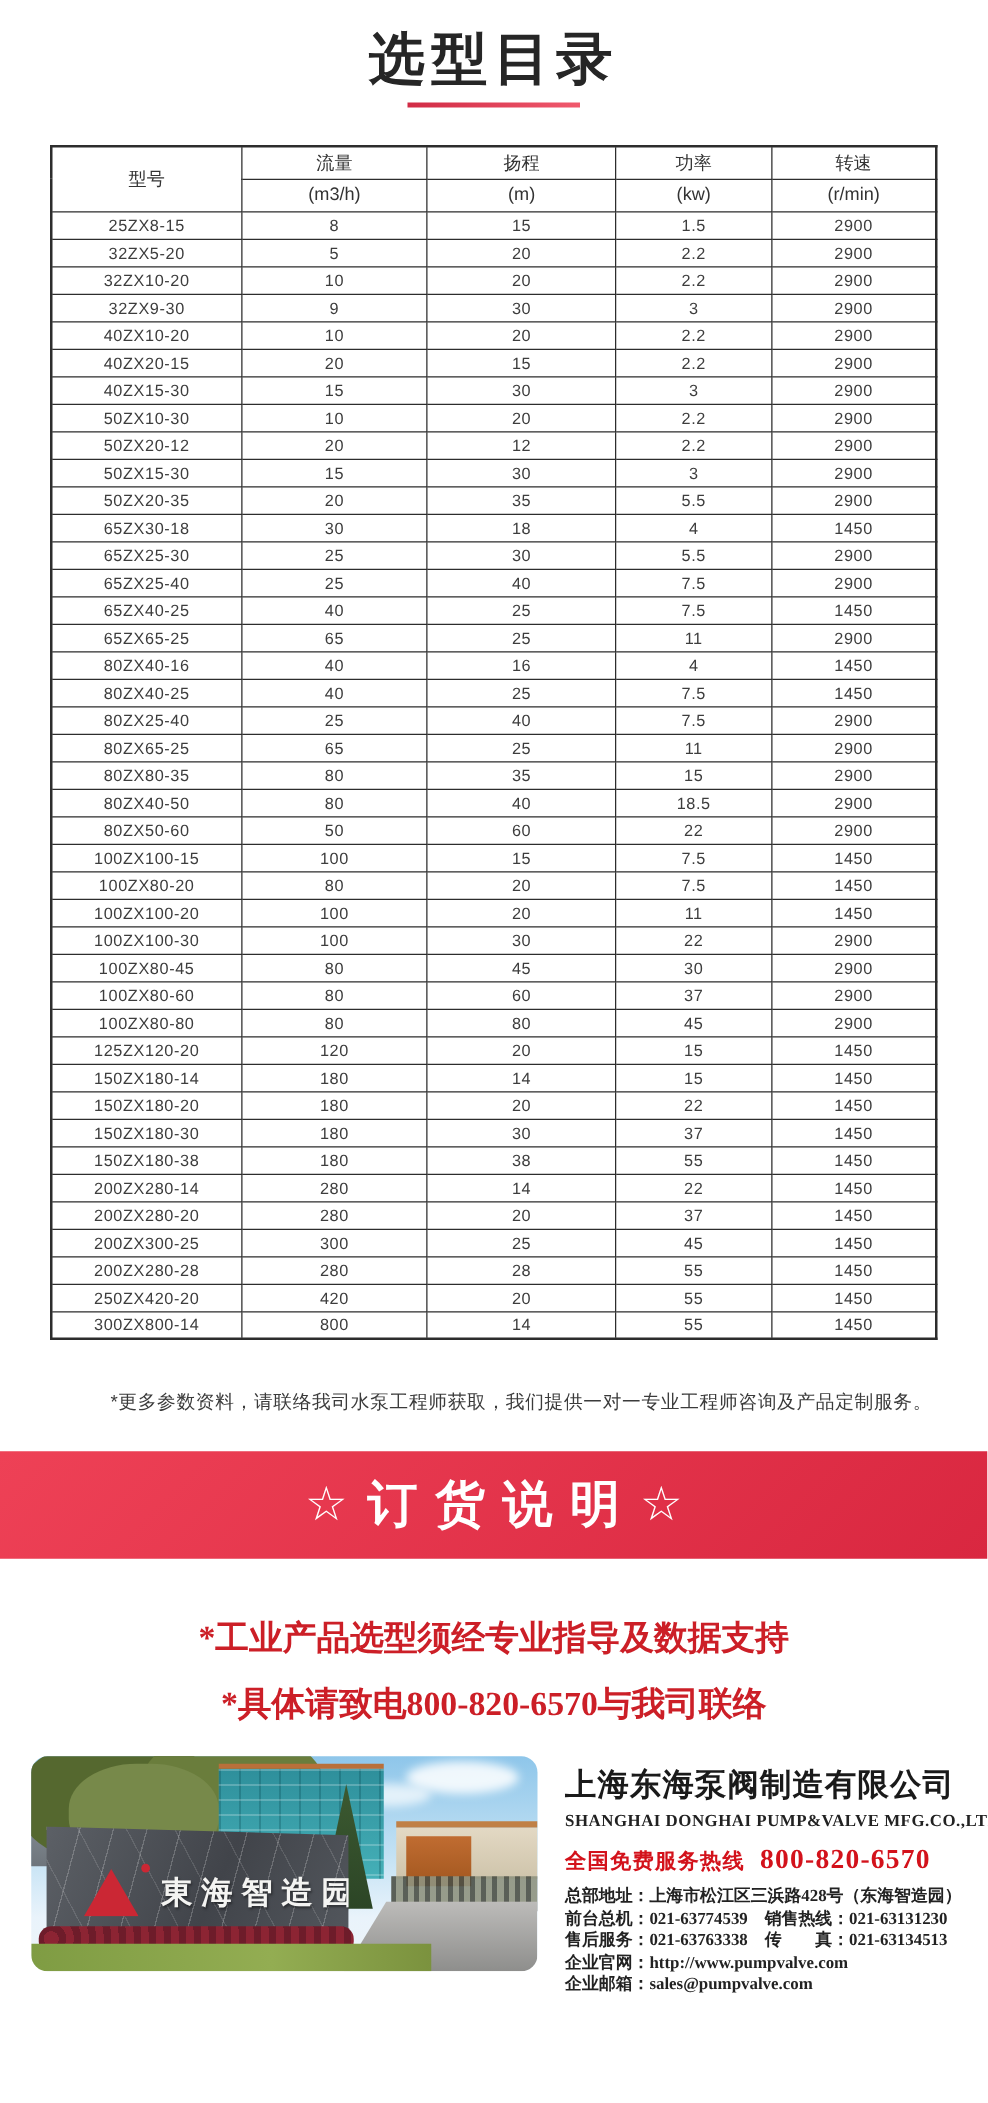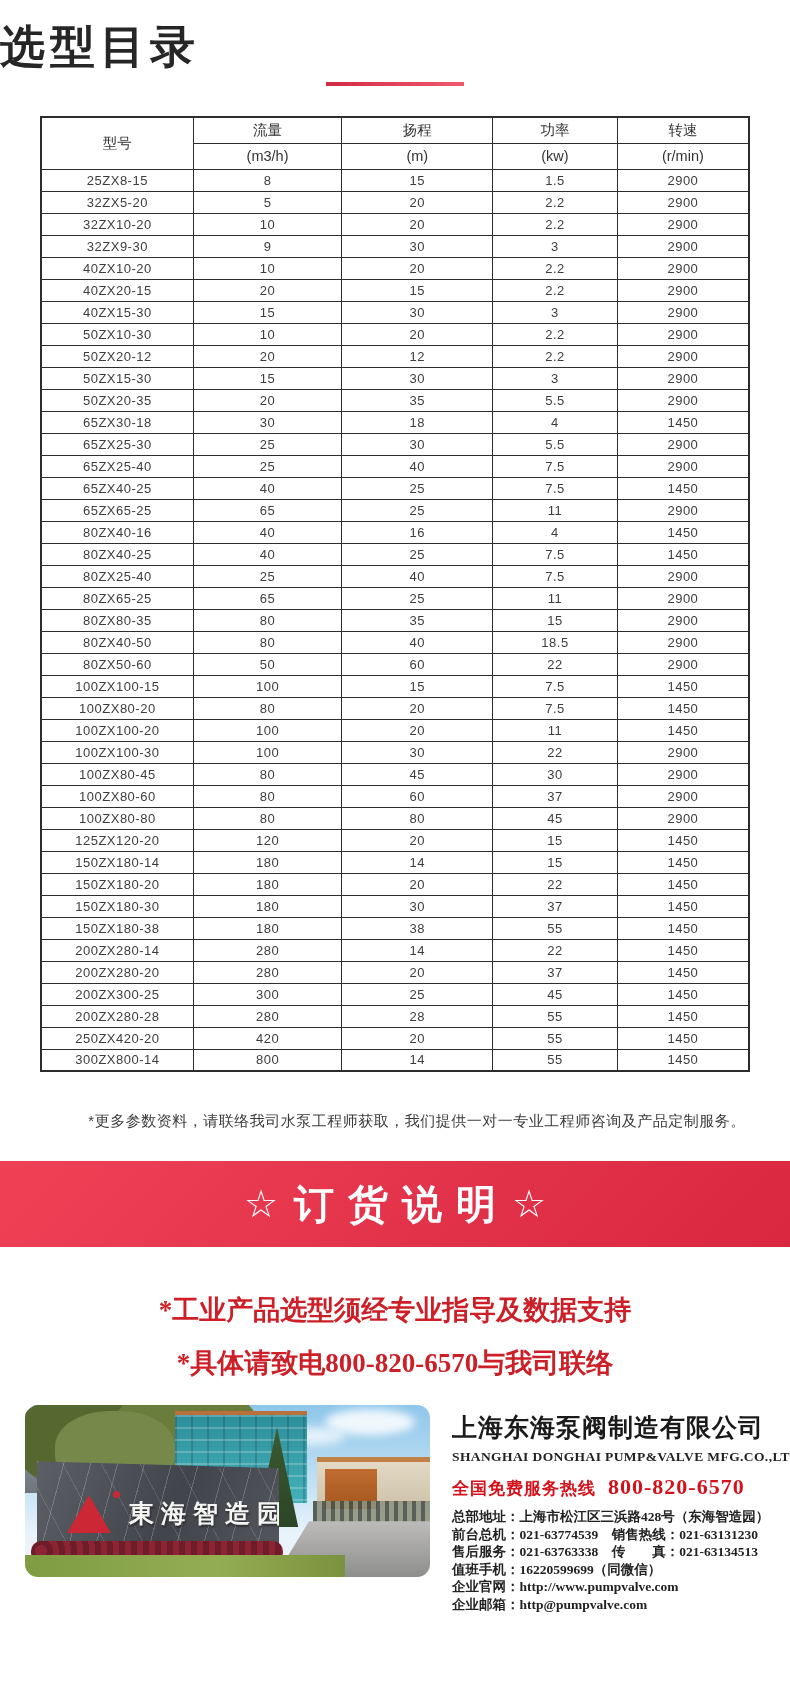--- a/index.html
+++ b/index.html
@@ -3,21 +3,21 @@
 <meta charset="utf-8">
 <style>
   * { margin:0; padding:0; box-sizing:border-box; }
   html,body { background:#ffffff; }
   body {
     width:790px; height:1682px; margin:0 auto; position:relative;
     font-family:"Liberation Sans", sans-serif; color:#333;
   }
   
   .page-title {
-    margin-top:20px; 
+    margin-top:20px; text-align:center;
     font-size:45px; font-weight:bold; color:#262626; letter-spacing:5px;
     line-height:1.2;
   }
   .title-underline {
     width:138px; height:4px; margin:8px auto 0;
     background:linear-gradient(90deg,#d12b45,#f0596d);
   }
   
   table.sel {
     width:710px; margin:30px auto 0;
@@ -472,18 +472,17 @@
     <div class="name-cn">上海东海泵阀制造有限公司</div>
     <div class="name-en">SHANGHAI DONGHAI PUMP&amp;VALVE MFG.CO.,LTD.</div>
     <div class="hotline">
       <span class="hl-label">全国免费服务热线</span>
       <span class="hl-number">800-820-6570</span>
     </div>
     <div class="c-lines">
       <div>总部地址：上海市松江区三浜路428号（东海智造园）</div>
       <div>前台总机：021-63774539　销售热线：021-63131230</div>
       <div>售后服务：021-63763338　传　　真：021-63134513</div>
-      <div>值班手机：16220599699（同微信）</div>
       <div>企业官网：http://www.pumpvalve.com</div>
-      <div>企业邮箱：http@pumpvalve.com</div>
+      <div>企业邮箱：sales@pumpvalve.com</div>
     </div>
   </div>
 </div>
 
 </body></html>

